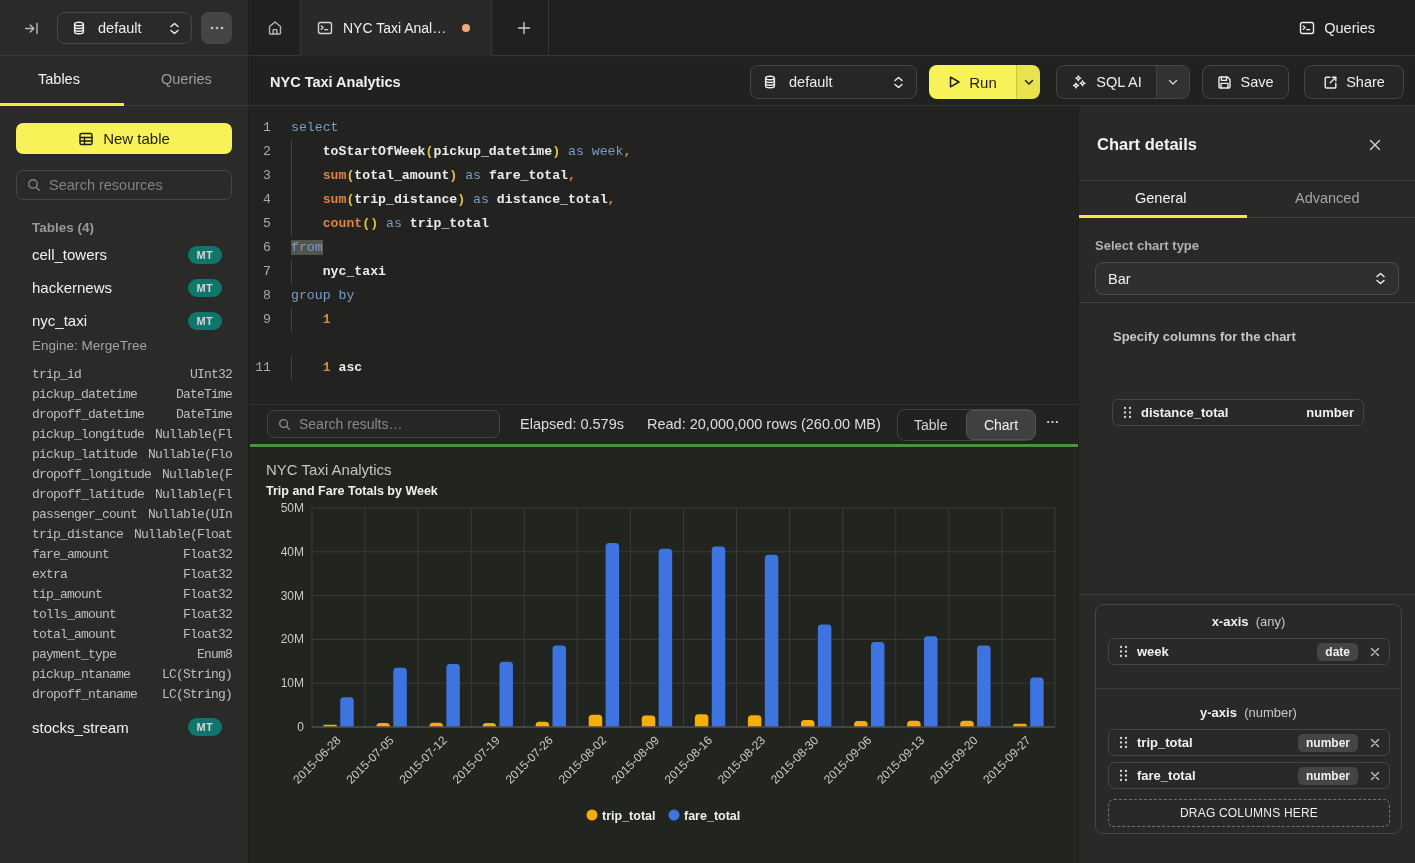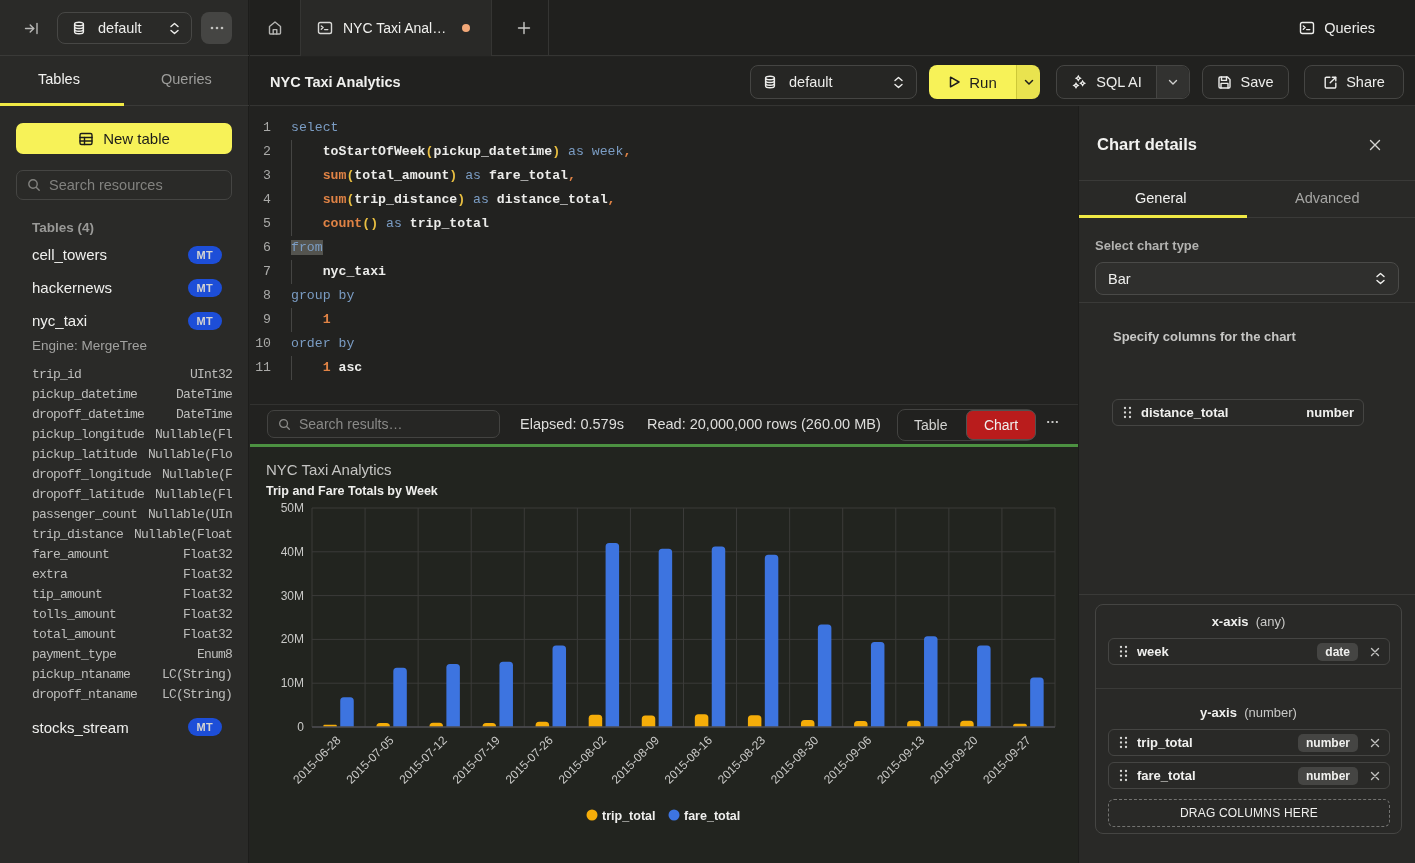--- a/index.html
+++ b/index.html
@@ -327,45 +327,41 @@
       <span class="cl">    <span class="id">nyc_taxi</span></span>
     </div>
   <div class="eline" style="top:177px;">
       <span class="ln">8</span>
       <span class="cl"><span class="kw">group by</span></span>
     </div>
   <div class="eline" style="top:201px;">
       <span class="ln">9</span>
       <span class="cl">    <span class="cm">1</span></span>
     </div>
-  <div class="eline" style="top:225px;">
-      <span class="ln">10</span>
-      <span class="cl"><span class="kw">order by</span></span>
-    </div>
   <div class="eline" style="top:249px;">
       <span class="ln">11</span>
       <span class="cl">    <span class="cm">1</span> <span class="id">asc</span></span>
     </div>
 </div>
 
 <div class="abs" style="left:250px;top:404px;width:829px;height:40px;border-top:1px solid #323230;background:#222220;" id="results">
   <div class="abs" style="left:17px;top:5px;width:233px;height:28px;border:1px solid #434341;border-radius:7px;display:flex;align-items:center;padding:0 10px;color:#8a8a88;background:#262624;">
     <svg width="13" height="13" viewBox="0 0 14 14">
         <g class="ic" stroke-width="1.3">
           <circle cx="6" cy="6" r="4.2"></circle>
           <path d="M9.2 9.2l3 3"></path>
         </g>
       </svg>
     <span style="margin-left:8px;font-size:14px;">Search results…</span>
   </div>
   <span class="abs" style="left:270px;top:11px;font-size:14.5px;color:#dededc;">Elapsed: 0.579s</span>
   <span class="abs" style="left:397px;top:11px;font-size:14.5px;color:#dededc;">Read: 20,000,000 rows (260.00 MB)</span>
   <div class="abs" style="left:647px;top:4px;width:138px;height:32px;border:1px solid #434341;border-radius:8px;background:#21211f;">
     <span class="abs" style="left:16px;top:7px;font-size:14px;color:#d4d4d2;">Table</span>
-    <div class="abs" style="left:68px;top:0;width:70px;height:30px;background:#b91c1c;border:1px solid #525250;border-radius:7px;display:flex;align-items:center;justify-content:center;color:#f0f0ee;font-size:14px;">Chart</div>
+    <div class="abs" style="left:68px;top:0;width:70px;height:30px;background:#404040;border:1px solid #525250;border-radius:7px;display:flex;align-items:center;justify-content:center;color:#f0f0ee;font-size:14px;">Chart</div>
   </div>
   <span class="abs" style="left:796px;top:9px;color:#c9c9c7;font-weight:bold;letter-spacing:1px;font-size:13px;">⋯</span>
 </div>
 
 <div class="abs" style="left:250px;top:444px;width:829px;height:419px;background:#22241f;border-top:3px solid #4c9141;" id="chart">
 <svg width="829" height="416" viewBox="0 0 829 416" font-family="Liberation Sans, sans-serif">
 <text x="16" y="28" font-size="15" fill="#c4c4c2">NYC Taxi Analytics</text>
 <text x="16" y="48" font-size="12.5" font-weight="bold" fill="#efefed">Trip and Fare Totals by Week</text>
 <line x1="62.0" y1="280.0" x2="805.0" y2="280.0" stroke="#3b3b39" stroke-width="1"></line>
 <text x="54" y="284.0" font-size="12" fill="#c9c9c7" text-anchor="end">0</text>
@@ -551,21 +547,21 @@
               <path d="M1.5 1.5l7 7M8.5 1.5l-7 7"></path>
             </g>
           </svg>
         </span>
     </div>
     <div class="abs" style="left:12px;top:194px;width:282px;height:28px;border:1px dashed #737371;border-radius:6px;display:flex;align-items:center;justify-content:center;color:#f0f0ee;font-size:12px;letter-spacing:.2px;">DRAG COLUMNS HERE</div>
   </div>
 </div>
 
 <style>
- .mt{margin-left:auto;background:#1d4ed8;color:#d4d4d2;font-size:11px;font-weight:bold;
+ .mt{margin-left:auto;background:#0f766e;color:#d4d4d2;font-size:11px;font-weight:bold;
      border-radius:10px;padding:3px 9px;letter-spacing:.3px;}
  .cr{display:flex;justify-content:space-between;height:20px;line-height:20px;white-space:nowrap;overflow:hidden;}
  .btn{position:absolute;top:8px;height:34px;border:1px solid #454543;border-radius:8px;
       display:flex;align-items:center;justify-content:center;color:#ededeb;font-size:14.5px;background:#262624;}
  .kw{color:#7b9dc4;}
  .fn{color:#e08345;font-weight:bold;}
  .pr{color:#e9bf41;font-weight:bold;}
  .id{color:#ececea;font-weight:bold;}
  .cm{color:#e08345;font-weight:bold;}
  .ln{position:absolute;left:0;width:21px;text-align:right;color:#aaaaa8;}

